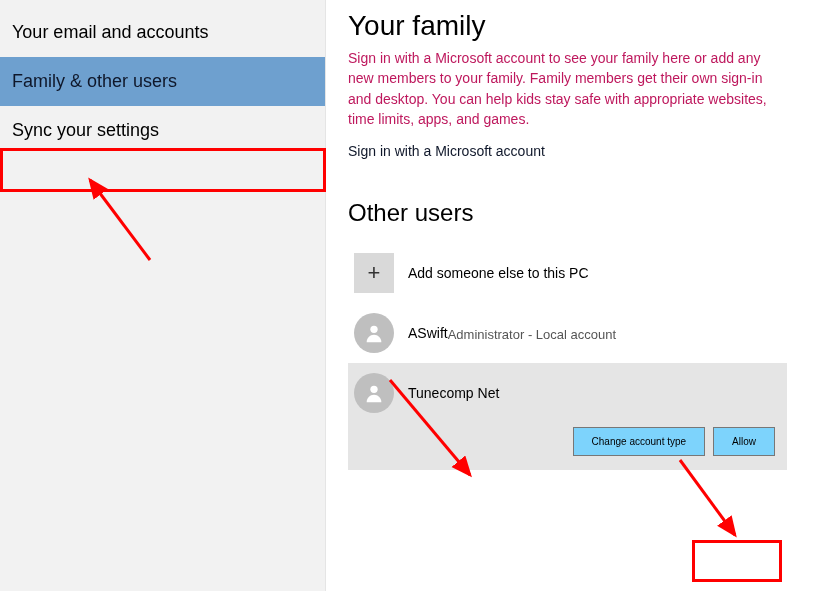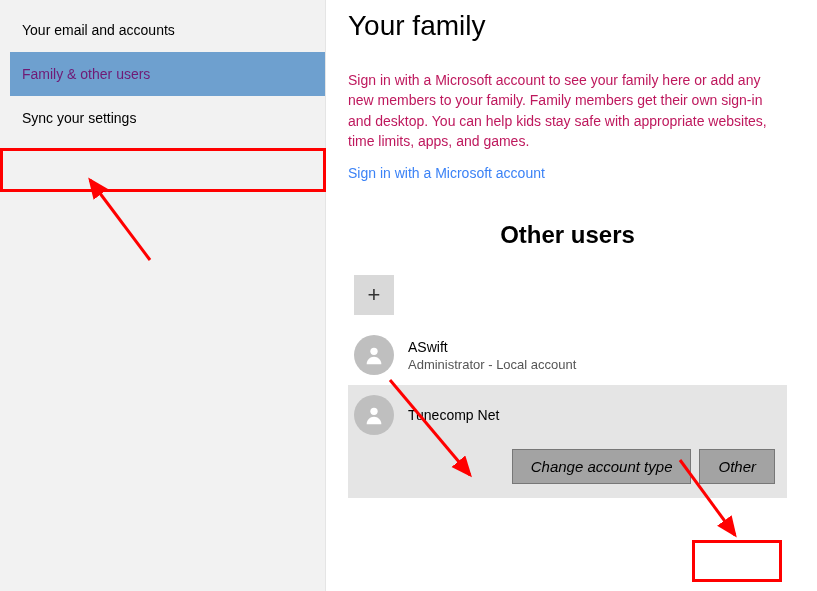--- a/index.html
+++ b/index.html
@@ -15,51 +15,49 @@
   }
   .layout { display: flex; height: 100%; }
   .sidebar {
     width: 326px;
     background: #f2f2f2;
     border-right: 1px solid #e5e5e5;
     padding-top: 8px;
   }
   .nav-item {
     padding: 14px 12px;
-    font-size: 14px;
+    font-size: 18px;
     cursor: pointer;
-    margin-left: 10px;
   }
   .nav-item.selected {
     background: #6ea0cf;
-    color: #701a75;
+    color: #0f172a;
   }
   .main {
     flex: 1;
     padding: 10px 30px 10px 22px;
     overflow: auto;
   }
   h1 {
     font-size: 28px;
     font-weight: 400;
-    margin-bottom: 28px;
+    margin-bottom: 6px;
   }
   h2 {
     font-size: 24px;
-    font-weight: 700;
+    font-weight: 400;
     margin: 40px 0 16px 0;
-    text-align: center;
   }
   .desc {
     color: #be185d;
     line-height: 1.45;
     margin-bottom: 14px;
   }
   .link {
-    color: #3b82f6;
+    color: #0f172a;
     cursor: pointer;
   }
   .user-row {
     display: flex;
     align-items: center;
     padding: 10px 6px;
     gap: 14px;
   }
   .tile-add {
     width: 40px; height: 40px;
@@ -67,39 +65,38 @@
     display: flex; align-items: center; justify-content: center;
     font-size: 22px; color: #333;
   }
   .avatar {
     width: 40px; height: 40px;
     border-radius: 50%;
     background: #bfbfbf;
     display: flex; align-items: center; justify-content: center;
   }
   .avatar svg { width: 22px; height: 22px; fill: #fff; }
-  .user-text { display: flex; flex-direction: column; }
+  .user-text { display: flex; flex-direction: row; }
   .user-name { font-size: 14px; }
   .user-sub { font-size: 13px; color: #555; margin-top: 2px;}
   .user-expanded {
     background: #e5e5e5;
     padding: 10px 6px 14px 6px;
   }
   .user-expanded .user-row { padding: 0 0 14px 0; }
   .btn-row {
     display: flex; justify-content: flex-end; gap: 8px;
     padding: 0 6px;
   }
   .btn {
-    background: #a3a3a3;
+    background: #7dd3fc;
     border: 1px solid #777;
     padding: 8px 18px;
-    font-size: 15px;
+    font-size: 10px;
     cursor: pointer;
-    font-style: italic;
   }
   
   .hl-red {
     position: absolute;
     border: 3px solid #ff0000;
     pointer-events: none;
   }
   .arrow {
     position: absolute;
     pointer-events: none;
@@ -117,20 +114,21 @@
 
   <div class="main">
     <h1>Your family</h1>
     <p class="desc">Sign in with a Microsoft account to see your family here or add any new members to your family. Family members get their own sign-in and desktop. You can help kids stay safe with appropriate websites, time limits, apps, and games.</p>
     <p class="link">Sign in with a Microsoft account</p>
 
     <h2>Other users</h2>
 
     <div class="user-row">
       <div class="tile-add">+</div>
+      <span>Add someone else to this PC</span>
     </div>
 
     <div class="user-row">
       <div class="avatar">
         <svg viewBox="0 0 24 24">
             <circle cx="12" cy="8" r="4"></circle>
             <path d="M4 22c0-4.4 3.6-8 8-8s8 3.6 8 8"></path>
           </svg>
       </div>
       <div class="user-text">
@@ -146,21 +144,21 @@
               <circle cx="12" cy="8" r="4"></circle>
               <path d="M4 22c0-4.4 3.6-8 8-8s8 3.6 8 8"></path>
             </svg>
         </div>
         <div class="user-text">
           <span class="user-name">Tunecomp Net</span>
         </div>
       </div>
       <div class="btn-row">
         <button class="btn">Change account type</button>
-        <button class="btn">Other</button>
+        <button class="btn">Allow</button>
       </div>
     </div>
   </div>
 </div>
 
 <div class="hl-red" style="left:0px; top:148px; width:326px; height:44px;"></div>
 <div class="hl-red" style="left:692px; top:540px; width:90px; height:42px;"></div>
 
 <svg class="arrow" style="left:70px; top:170px; width:100px; height:100px;" viewBox="0 0 100 100">
   <defs>

